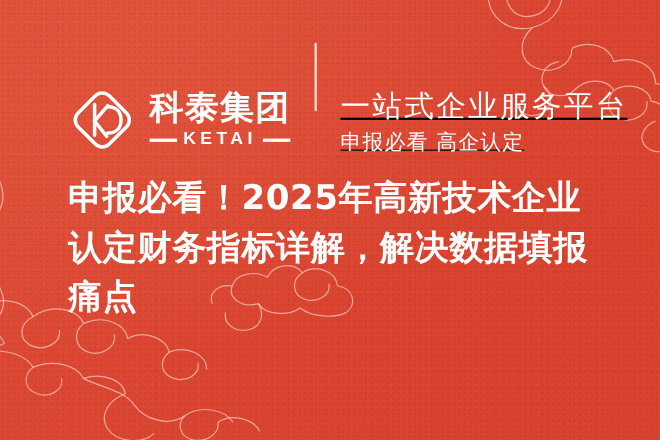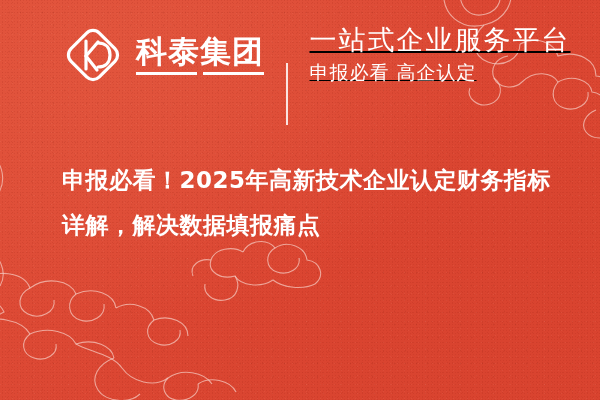--- a/index.html
+++ b/index.html
@@ -59,22 +59,21 @@
   .deco-bl { left: -28px; bottom: 2px; width: 300px; height: 170px; }
   .deco-mid { left: 185px; top: 236px; width: 140px; height: 75px; }
   .deco-left-edge { left: -46px; top: 138px; width: 120px; height: 150px; }
 
   
   .header {
     position: absolute;
     left: 0; top: 0;
     width: 600px; height: 140px;
     display: flex;
-    align-items: flex-start;
-    margin-top: 24px;
+    align-items: flex-end;
   }
   .brand {
     display: flex;
     align-items: center;
     margin-left: 62px;
   }
   .brand-mark { width: 62px; height: 62px; flex: 0 0 62px; }
   .brand-mark svg { display: block; }
   .brand-words {
     margin-left: 12px;
@@ -145,21 +144,21 @@
     white-space: nowrap;
     font-family: "DejaVu Serif", "Liberation Serif", serif;
   }
 
   
   .headline {
     position: absolute;
     left: 62px;
     top: 158px;
     width: 492px;
-    font-size: 23px;
+    font-size: 31px;
     font-weight: 700;
     color: #ffffff;
     line-height: 45px;
     letter-spacing: .5px;
     font-family: "DejaVu Sans", "Liberation Sans", sans-serif;
     word-break: break-all;
   }
 </style>
 </head>
 <body>
@@ -232,20 +231,21 @@
             <path d="M24 32 L36 18"></path>
             <path d="M24 32 L35 46"></path>
           </g>
           <path d="M36 19 C45 19 48 25 48 31 C48 38 44 43 36 43" fill="none" stroke="#ffffff" stroke-width="3.2" stroke-linecap="round"></path>
         </svg>
       </div>
       <div class="brand-words">
         <div class="brand-cn">科泰集团</div>
         <div class="brand-en-row">
           <span class="brand-en-rule"></span>
+          <span class="brand-en">KETAI</span>
           <span class="brand-en-rule"></span>
         </div>
       </div>
     </div>
 
     <div class="divider"></div>
 
     <div class="tagline">
       <div class="tagline-main">一站式企业服务平台</div>
       <div class="tagline-sub">申报必看 高企认定</div>

